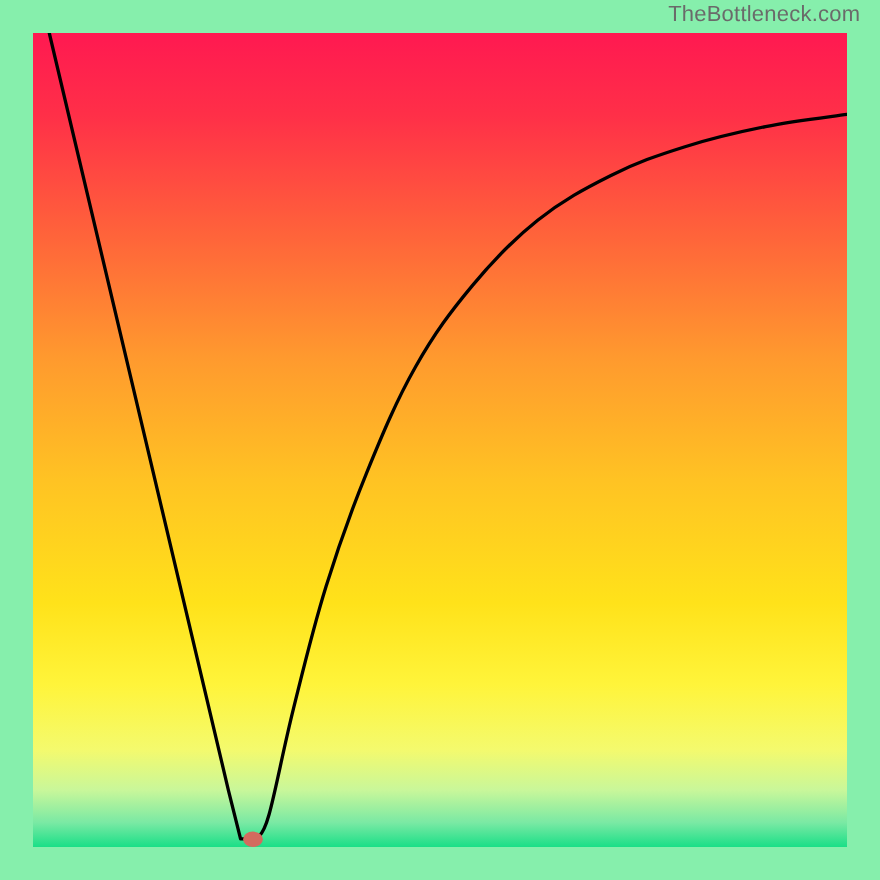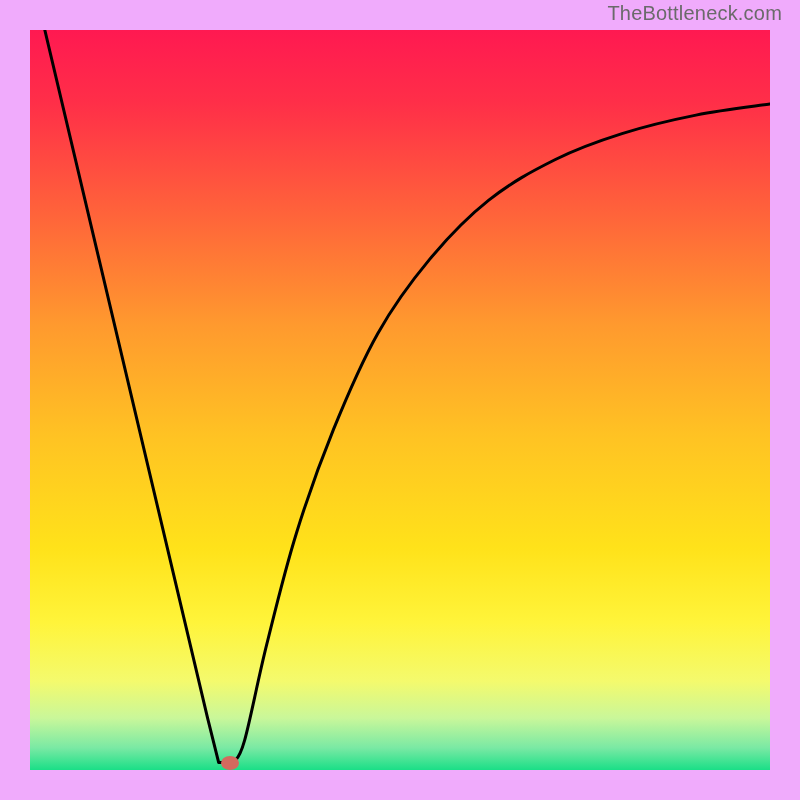--- a/index.html
+++ b/index.html
@@ -8,21 +8,21 @@
     width: 800px;
     height: 800px;
     background: #000;
     overflow: hidden;
     font-family: Arial, Helvetica, sans-serif;
   }
   .outer {
     position: relative;
     width: 800px;
     height: 800px;
-    background: #f0abfc;
+    background: #86efac;
   }
   .watermark {
     position: absolute;
     top: 2px;
     right: 18px;
     color: #6a6a6a;
     font-size: 20px;
     font-weight: 500;
     letter-spacing: 0.2px;
     z-index: 20;

